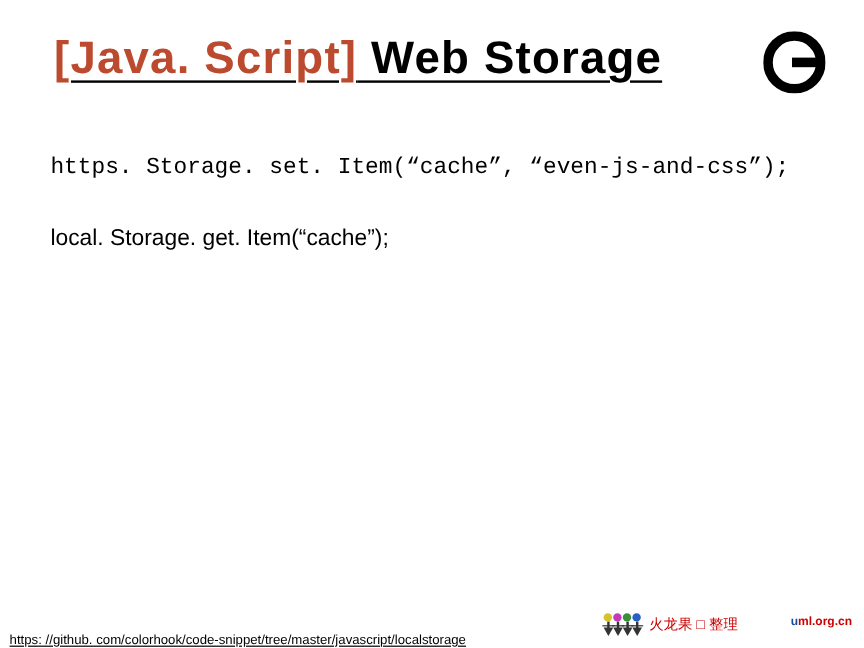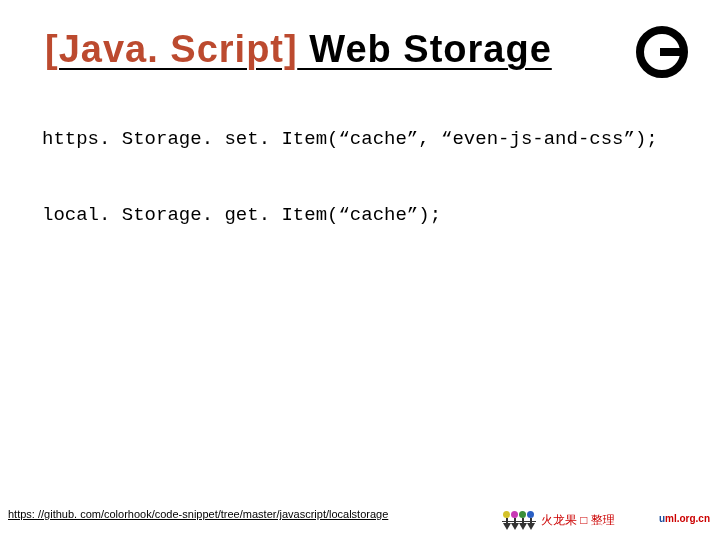--- a/index.html
+++ b/index.html
@@ -36,29 +36,28 @@
     left: 42px;
     font-family: "Courier New", monospace;
     font-size: 19px;
     color: #000;
     white-space: nowrap;
   }
   .code2 {
     position: absolute;
     top: 188px;
     left: 42px;
-    font-family: Liberation Mono, monospace;
+    font-family: Liberation Sans, sans-serif;
     font-size: 19px;
     color: #000;
     white-space: nowrap;
-    margin-top: 16px;
   }
   .footer-link {
     position: absolute;
-    bottom: 20px;
+    bottom: 0;
     left: 8px;
     font-family: Arial, sans-serif;
     font-size: 11px;
     color: #000;
     text-decoration: underline;
   }
   .footer-logo {
     position: absolute;
     bottom: 10px;
     right: 10px;

